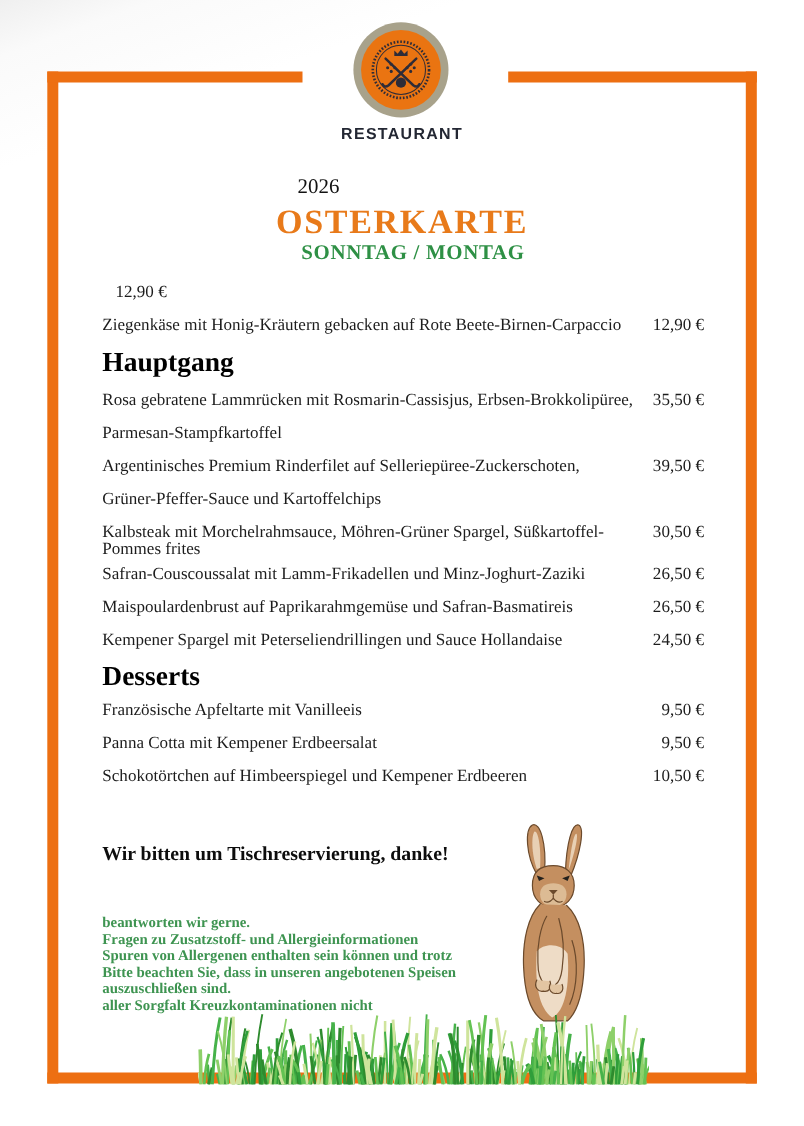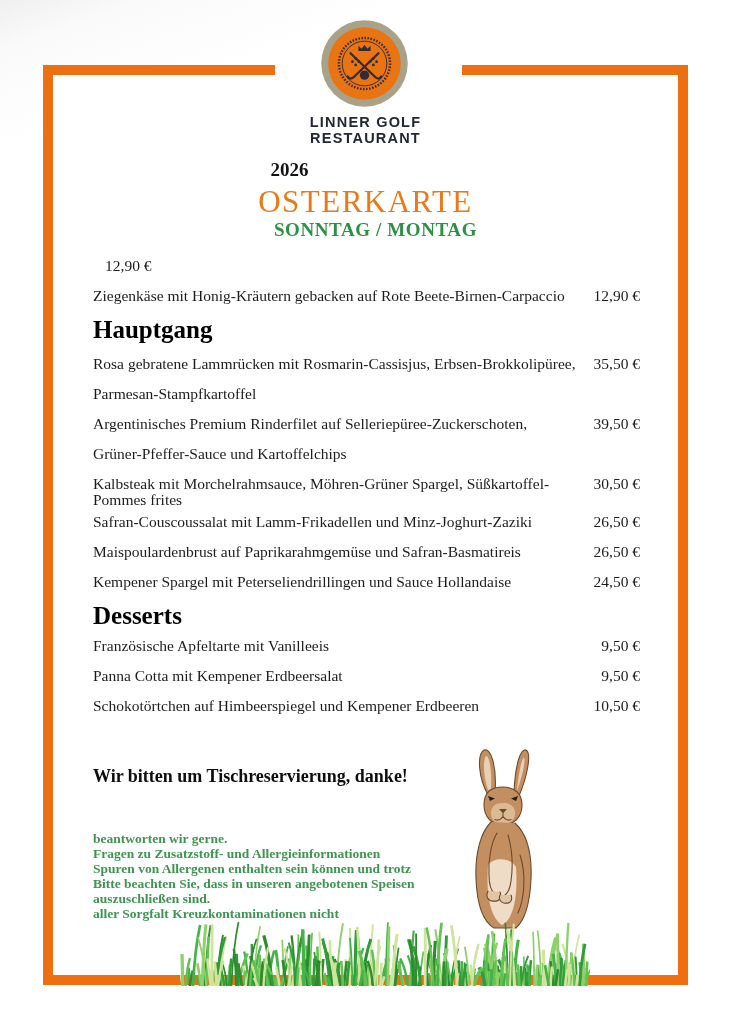--- a/index.html
+++ b/index.html
@@ -25,23 +25,23 @@
   .brand{position:absolute;left:0;top:0;width:731px;text-align:center;z-index:3;}
   .logo{position:absolute;left:318px;top:17px;width:93px;height:93px;}
   .brand-name{
     position:absolute;left:0;top:115px;width:731px;text-align:center;
     font-family:"Liberation Sans","DejaVu Sans",sans-serif;
     font-weight:700;font-size:14.5px;line-height:15.5px;
     letter-spacing:1.2px;color:#232733;
   }
   
   .year{position:absolute;left:0;top:159px;width:579px;text-align:center;
-    font-weight:700;font-size:19px;color:#121212;z-index:2;}
+    font-weight:400;font-size:19px;color:#121212;z-index:2;}
   .title{position:absolute;left:0;top:184px;width:731px;text-align:center;margin:0;
-    font-weight:400;font-size:31px;letter-spacing:1.5px;color:#e87a1a;z-index:2;}
+    font-weight:700;font-size:31px;letter-spacing:1.5px;color:#e87a1a;z-index:2;}
   .subtitle{position:absolute;left:0;top:219px;width:731px;text-align:center;
     font-weight:700;font-size:19px;letter-spacing:0.6px;color:#2e9045;z-index:2;padding-left:10px;}
   
   .content{position:absolute;left:93px;top:256px;width:547px;z-index:2;color:#1c1c1c;}
   .sec{font-weight:700;font-size:25px;line-height:28px;margin:0 0 10px 0;color:#000;}
   .row{display:flex;justify-content:space-between;
     font-size:15.5px;line-height:20px;margin:0 0 10px 0;}
   .row .pr{white-space:nowrap;padding-left:12px;}
   .row.tight{margin-top:-14px;margin-bottom:2px;}
   .sec-desserts{margin-bottom:6px;}
@@ -80,21 +80,20 @@
         <circle cx="9.5" cy="1.5" r="1.5"></circle>
           <circle cx="6" cy="-2" r="1.5"></circle>
         <circle cx="0" cy="12.5" r="5"></circle>
       </g>
       <g fill="none" stroke-width="2.4" stroke-linecap="round" stroke="#2e2c38">
         <path d="M-15,-11 L12,15 Q16,18 18,14"></path>
         <path d="M15,-11 L-12,15 Q-16,18 -18,14"></path>
       </g>
     </svg>
     <div class="brand-name">
-      <div>LINNER GOLF</div>
       <div>RESTAURANT</div>
     </div>
   </div>
 
   <div class="year">2026</div>
   <h1 class="title" style="color: rgb(232, 122, 26);">OSTERKARTE</h1>
   <div class="subtitle" style="color: rgb(46, 144, 69);">SONNTAG / MONTAG</div>
 
   <main class="content">
 

